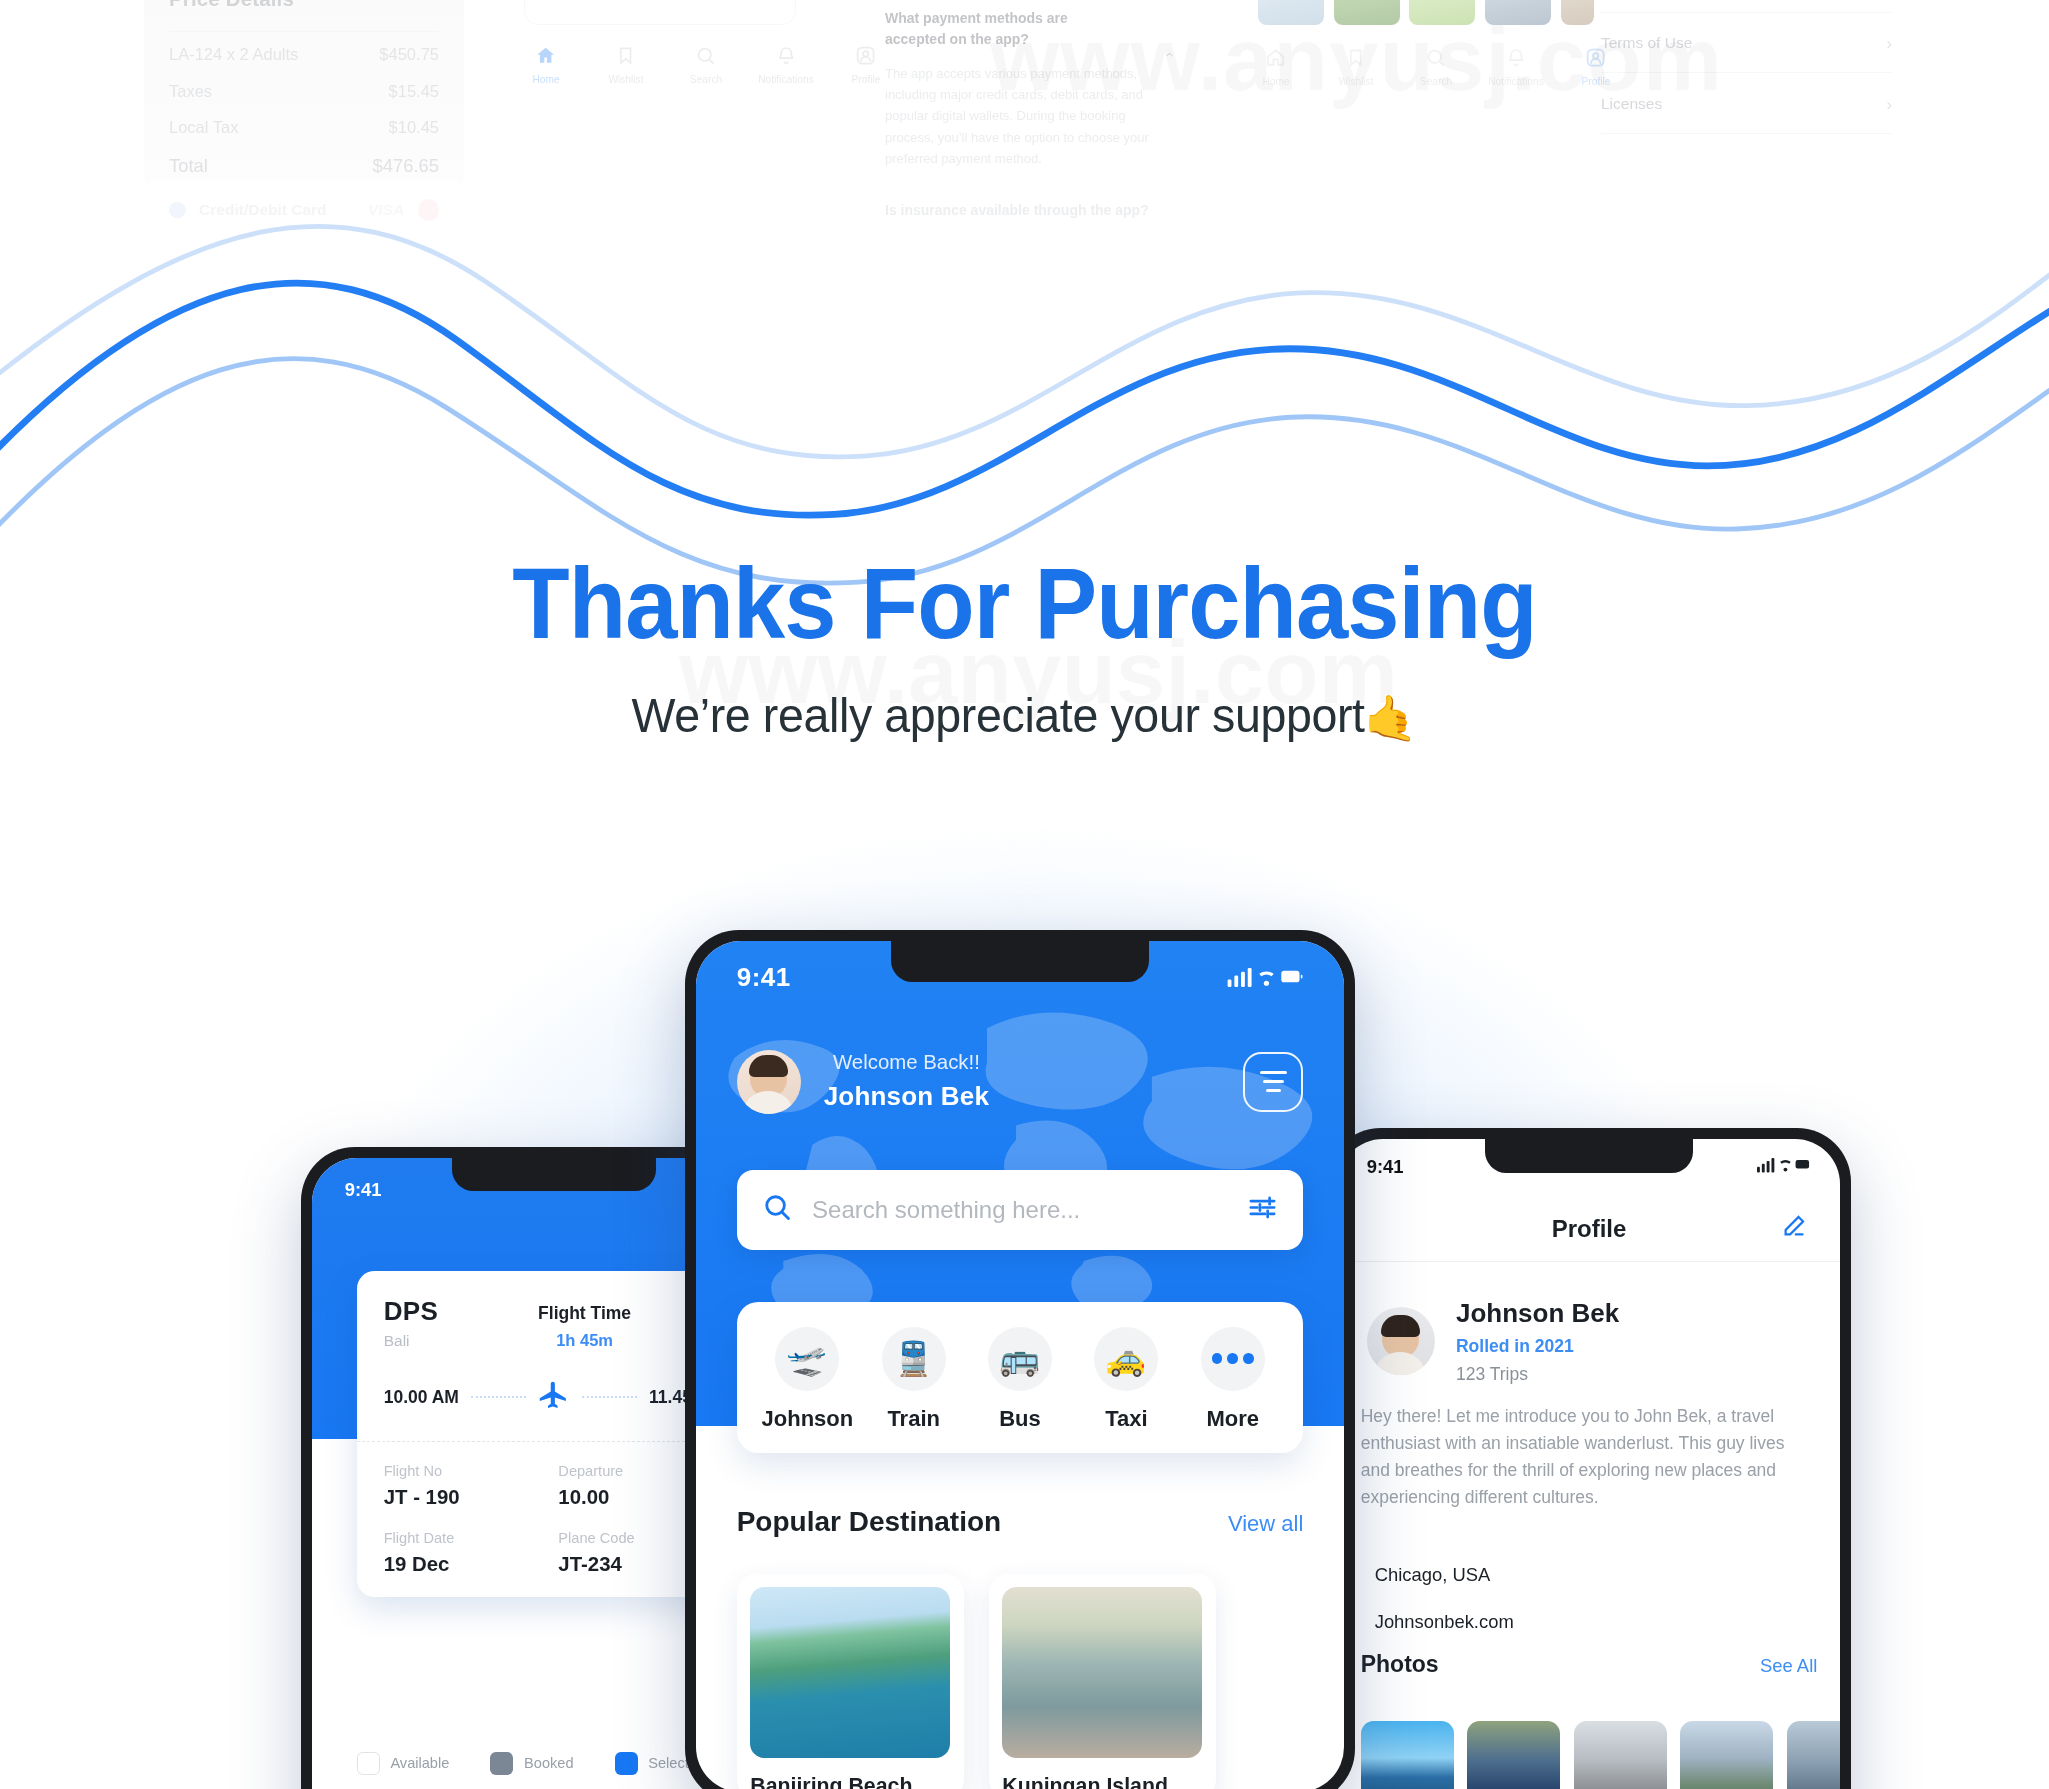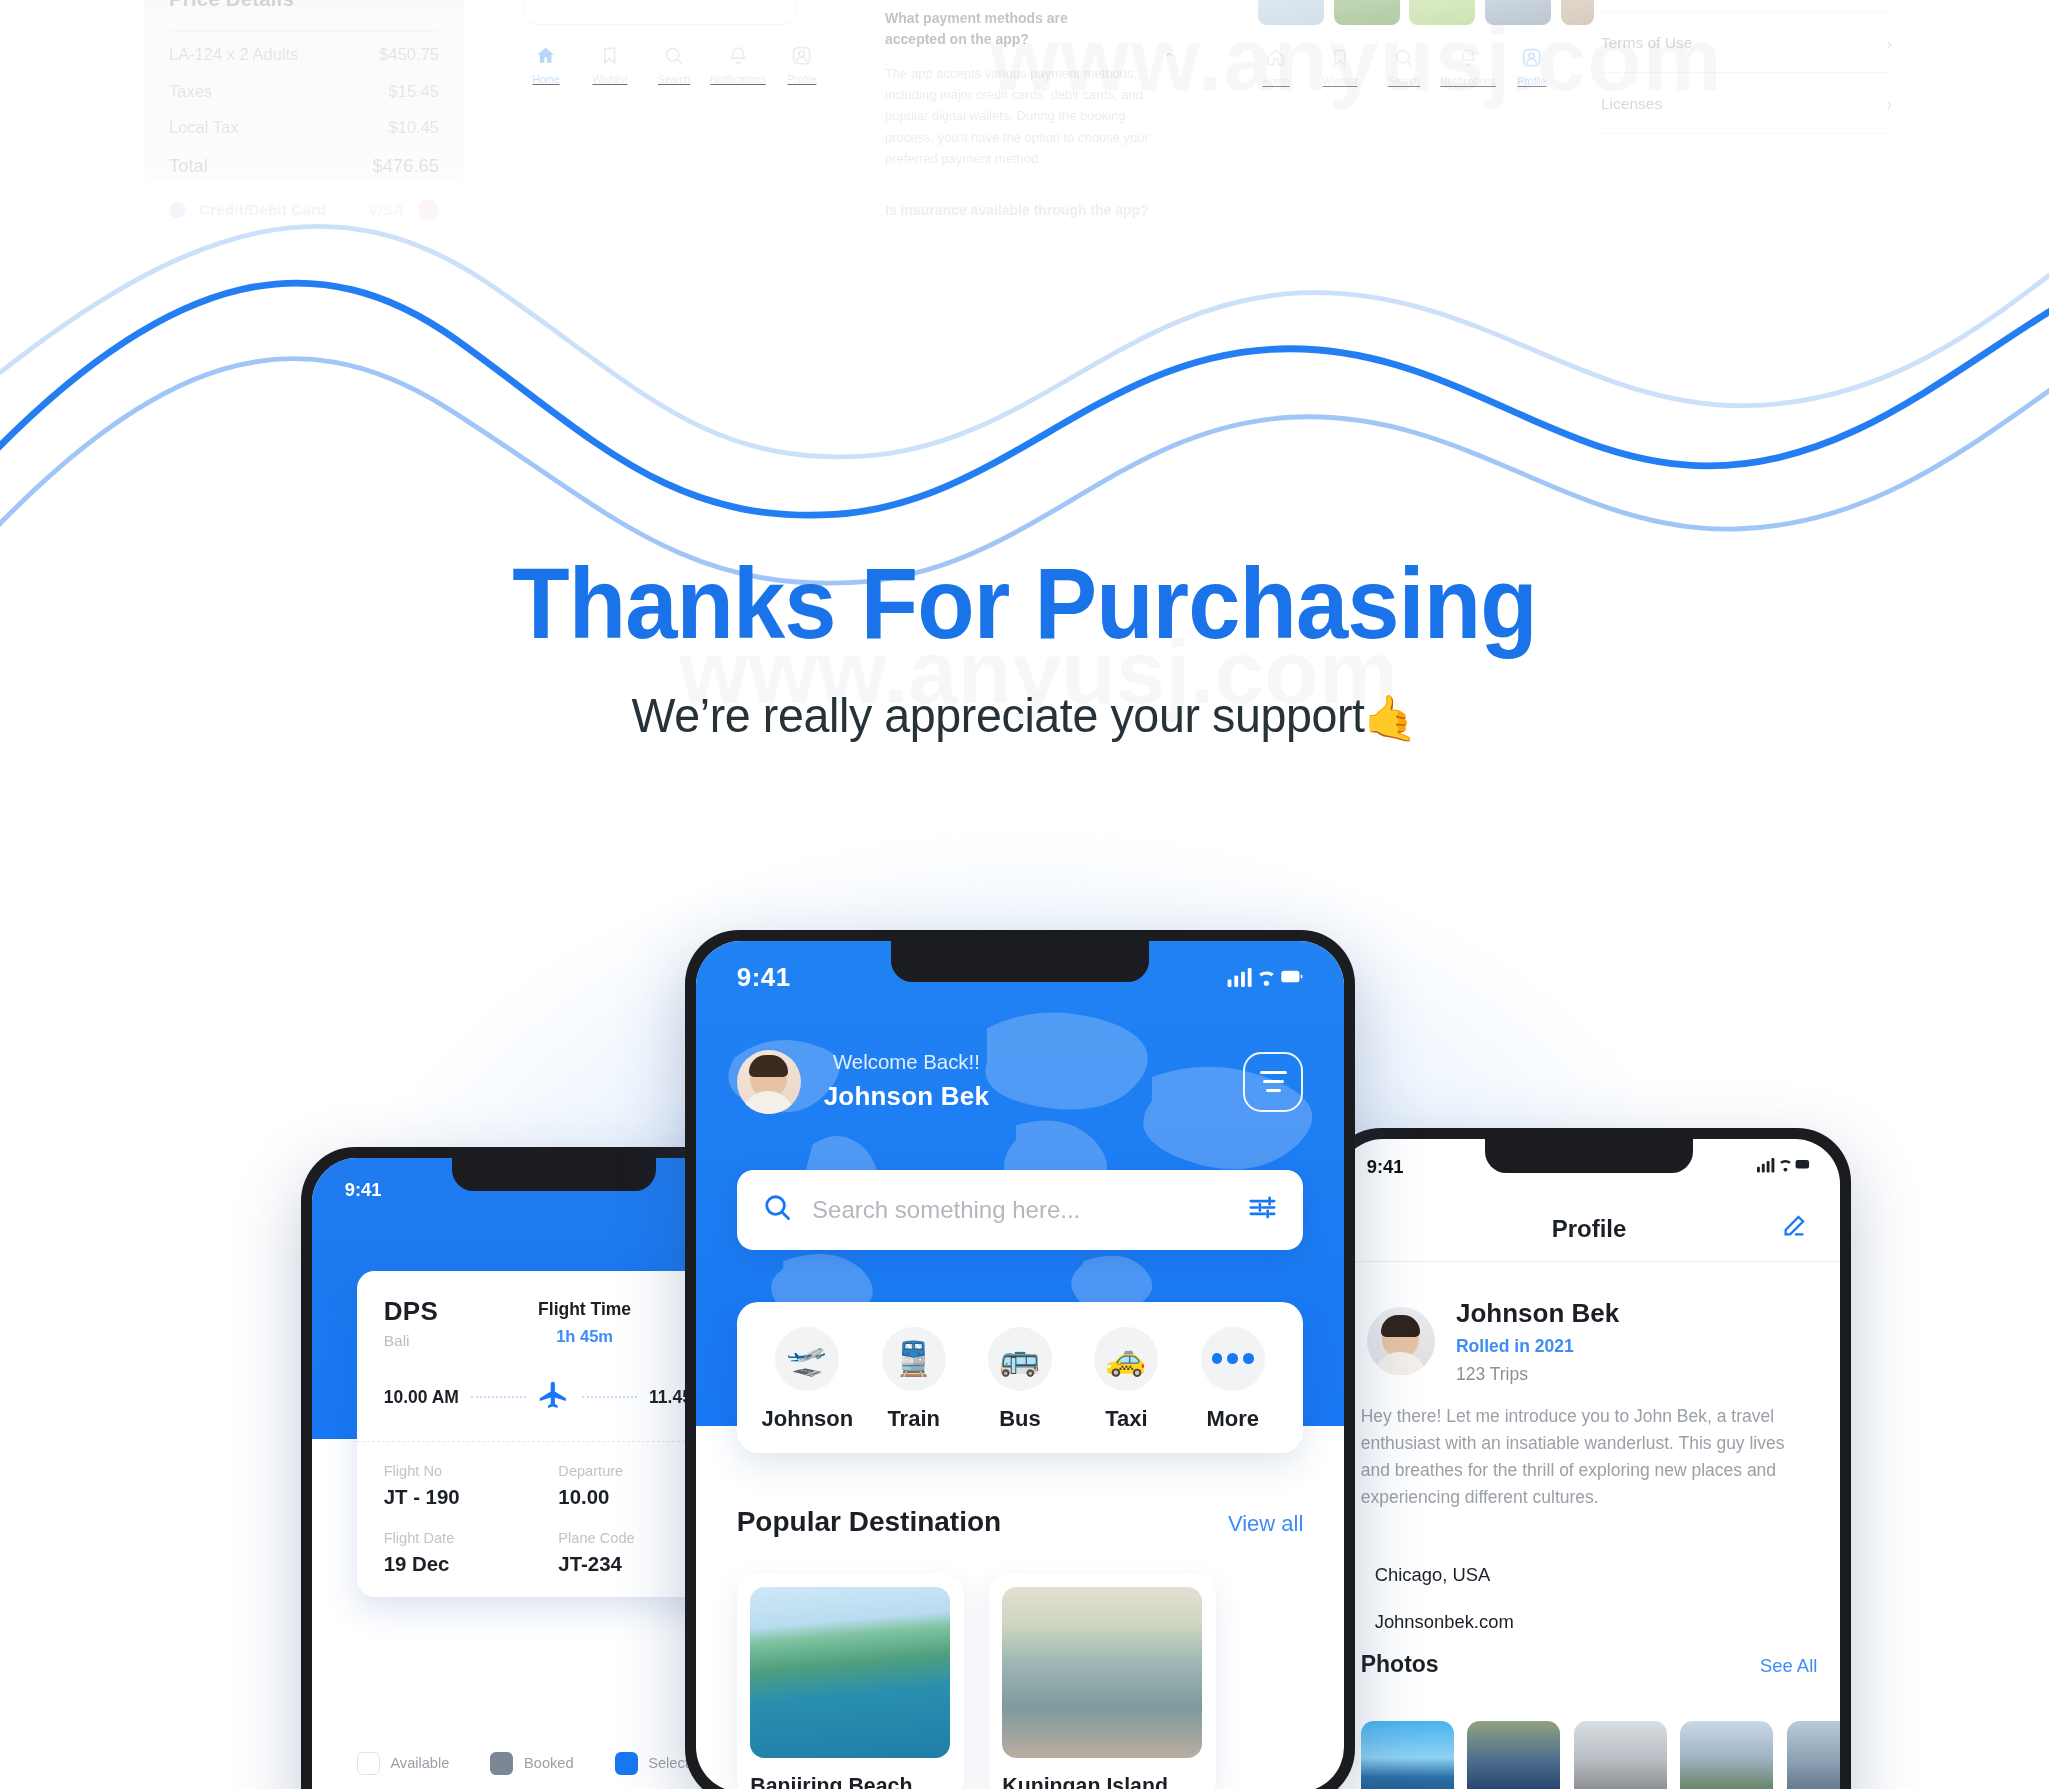--- a/index.html
+++ b/index.html
@@ -26,21 +26,21 @@
   .price-row { display:flex; justify-content:space-between; font-size: 16.5px; color:#b9bcc1; margin-bottom: 17.5px; }
   .price-row.total { color:#b0b3b9; font-size:18.4px; margin-top:7.8px; }
   .pc-foot { position:absolute; left:0; right:0; bottom:-50px; height:60px; background:#fff; border-radius:13.6px;
              display:flex; align-items:center; padding:0 25px; gap:13.6px; }
   .pc-foot .dot { width:16.5px;height:16.5px;border-radius:50%;background:#dce9fb; }
   .pc-foot .lbl { font-size:15.5px; color:#e3e4e6; font-weight:600; flex:1;}
   .pc-foot .visa { font-size:15.5px; color:#ececec; font-weight:800; font-style:italic; }
   .pc-foot .mc { width:21.3px;height:21.3px;border-radius:50%;background:#fde9ea; }
 
   
-  .tabbar { display:flex; align-items:flex-end; gap:0;text-decoration:underline; }
+  .tabbar { display:flex; align-items:flex-end; gap:16px; }
   .tabbar .tab { width: 64px; text-align:center; }
   .tabbar .tab .ic { height: 29px; display:flex; align-items:center; justify-content:center; }
   .tabbar .tab .tl { font-size: 10.2px; margin-top:3.9px; color:#d8dadd; font-weight:500; }
   .tabbar .tab.active .tl { color: #9dc6f7; }
   .tabbar svg { display:block; }
 
   .tabbar-a { left: 514px; top: 41px; opacity:.55; }
   .tabbar-b { left: 1244px; top: 43px; opacity:.45; }
 
   .sb-search {
@@ -105,21 +105,21 @@
   
   .phone-left { left: 301px; top: 1147px; width: 505px; height: 737px; z-index: 2; }
   .phone-left .notch { width: 204px; height: 33px; }
   .pl-status { position:absolute; top: 17.5px; left:0; right:0; height: 29px; z-index: 21;
                display:flex; justify-content:space-between; align-items:center; padding: 0 33px; color:#fff; }
   .pl-status .t { font-size: 18.4px; font-weight: 700; }
   .pl-blue { position:absolute; left:0; top:0; right:0; height: 281px;
              background: linear-gradient(180deg,#1F7BEF,#1877F2); }
   .pl-card { position:absolute; left: 45px; top: 113px; right: 45px; background:#fff;
              border-radius: 17.5px; padding: 25px 27px 21.3px; box-shadow: 0 11.6px 33px rgba(24,82,160,.16); }
-  .pl-row1 { display:flex; align-items:center; }
+  .pl-row1 { display:flex; align-items:flex-end; }
   .pl-dps { font-size: 26px; font-weight: 700; color:#1b2027; letter-spacing:0.3px; }
   .pl-bali { font-size: 15.5px; color:#b9bdc4; margin-top: 4.9px; }
   .pl-ft { flex:1; text-align:center; margin-left: 7.8px;}
   .pl-ft .l { font-size: 17.5px; font-weight: 700; color:#1b2027; }
   .pl-ft .v { font-size: 16.5px; color:#3C8DF5; margin-top: 6.8px; font-weight:600;}
   .pl-times { display:flex; align-items:center; margin-top: 29px; }
   .pl-times .tm { font-size: 17.5px; font-weight: 700; color:#1b2027; white-space:nowrap; }
   .pl-times .dash { flex:1; height: 1.9px; border-top: 2.9px dotted #c8ddfa; margin: 0 11.6px; }
   .pl-dotline { border-top: 1.9px dashed #e2e6eb; margin: 25px -27px 0; }
   .pl-grid { display:flex; margin-top: 21.3px; }

